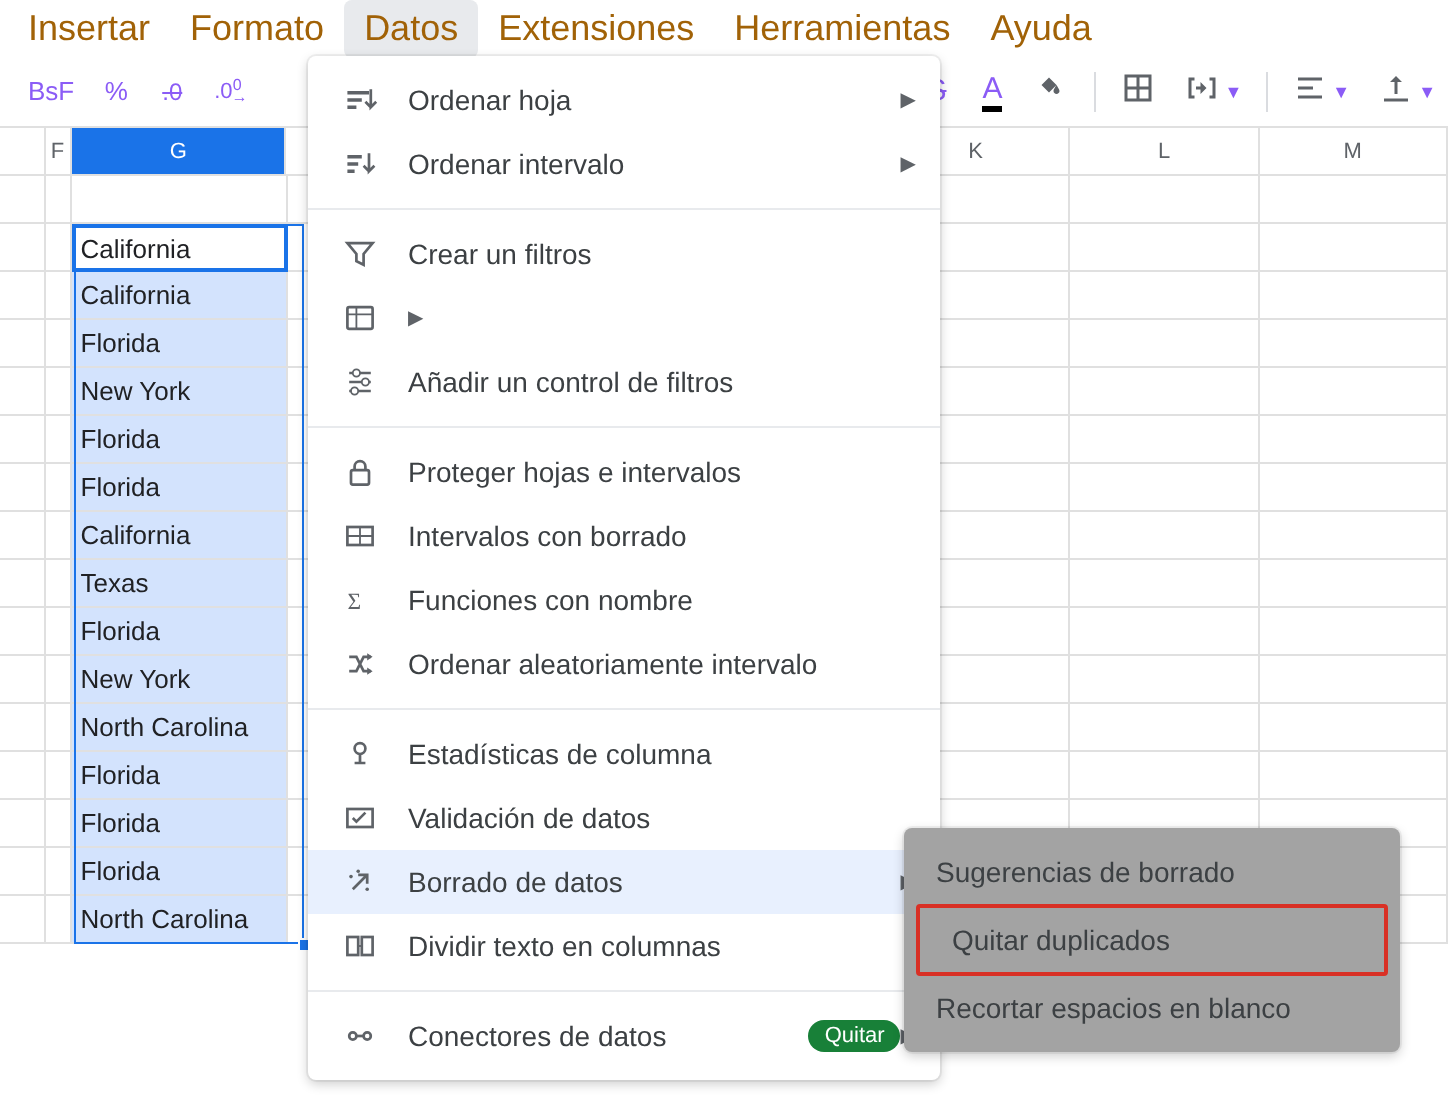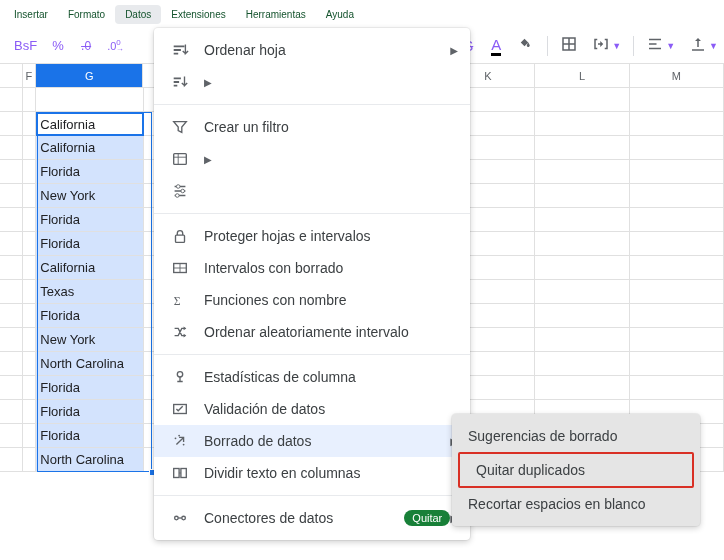--- a/index.html
+++ b/index.html
@@ -1,19 +1,19 @@
 <!DOCTYPE html>
 <html><head>
 <meta charset="utf-8">
 <style>
 * { box-sizing: border-box; margin: 0; padding: 0; }
 body { font-family: Arial, "Helvetica Neue", sans-serif; font-size: 13px; color: #3c4043; background: #fff; width: 724px; height: 560px; overflow: hidden; position: relative; }
 
 .menubar { display: flex; align-items: center; padding: 4px 0 4px 4px; height: 28px; }
-.menubar-item { padding: 4px 10px; cursor: pointer; border-radius: 4px; font-size: 10px; color: #14532d; }
+.menubar-item { padding: 4px 10px; cursor: pointer; border-radius: 4px; font-size: 18px; color: #a16207; }
 .menubar-item.active { background: #e8eaed; }
 
 .toolbar { display: flex; align-items: center; padding: 4px 0 4px 8px; height: 36px; gap: 2px; border-bottom: 1px solid #e0e0e0; }
 .toolbar-item { display: flex; align-items: center; justify-content: center; padding: 4px 6px; min-width: 26px; height: 26px; color: #8b5cf6; font-size: 13px; }
 .toolbar-sep { width: 1px; height: 20px; background: #dadce0; margin: 0 4px; }
 
 .sheet-area { position: relative; }
 
 .col-headers { display: flex; height: 24px; border-bottom: 1px solid #e0e0e0; background: #fff; }
 .rownum-spacer { width: 24px; border-right: 1px solid #e0e0e0; }
@@ -31,21 +31,21 @@
 
 .dropdown { position: absolute; top: 28px; left: 134px; width: 316px; background: #fff; border-radius: 4px; box-shadow: 0 2px 6px rgba(0,0,0,.2), 0 0 0 1px rgba(0,0,0,.05); padding: 6px 0; z-index: 10; margin-left: 20px; }
 .menu-row { display: flex; align-items: center; height: 32px; padding: 0 12px 0 16px; cursor: pointer; font-size: 14px; color: #3c4043; }
 .menu-row.active { background: #e8f0fe; }
 .menu-icon { width: 20px; height: 20px; margin-right: 14px; display: flex; align-items: center; justify-content: center; color: #5f6368; flex-shrink: 0; }
 .menu-label { flex: 1; }
 .menu-arrow { color: #5f6368; font-size: 10px; }
 .menu-badge { background: #188038; color: #fff; font-size: 11px; padding: 2px 8px; border-radius: 10px; font-weight: 500; }
 .menu-sep { height: 1px; background: #e8eaed; margin: 6px 0; }
 
-.submenu { position: absolute; top: 414px; left: 452px; width: 248px; background: #e5e5e5; border-radius: 4px; box-shadow: 0 2px 6px rgba(0,0,0,.2), 0 0 0 1px rgba(0,0,0,.05); padding: 6px 0; z-index: 11; }
+.submenu { position: absolute; top: 414px; left: 452px; width: 248px; background: #a3a3a3; border-radius: 4px; box-shadow: 0 2px 6px rgba(0,0,0,.2), 0 0 0 1px rgba(0,0,0,.05); padding: 6px 0; z-index: 11; }
 .submenu .menu-row { padding: 0 16px; }
 .highlight-box { border: 2px solid #d93025; margin: 0 6px; border-radius: 2px; }
 .highlight-box .menu-row { margin: 0 -6px; padding: 0 22px; }
 
 svg { width: 18px; height: 18px; }
 .toolbar svg { width: 18px; height: 18px; }
 </style>
 </head>
 <body>
 
@@ -280,49 +280,51 @@
       <span class="menu-label">Ordenar hoja</span>
       <span class="menu-arrow">▶</span>
     </div>
     <div class="menu-row">
       <span class="menu-icon">
         <svg viewBox="0 0 20 20">
           <path d="M3 6h8M3 10h6M3 14h4" stroke="#5f6368" stroke-width="2" fill="none"></path>
           <path d="M15 4v10l3-3m-3 3l-3-3" stroke="#5f6368" stroke-width="1.5" fill="none"></path>
         </svg>
       </span>
+      <span class="menu-label">Ordenar intervalo</span>
       <span class="menu-arrow">▶</span>
     </div>
     <div class="menu-sep"></div>
     <div class="menu-row">
       <span class="menu-icon">
         <svg viewBox="0 0 20 20">
           <path d="M3 4h14l-5 6v6l-4-2v-4z" fill="none" stroke="#5f6368" stroke-width="1.5"></path>
         </svg>
       </span>
-      <span class="menu-label">Crear un filtro</span>
+      <span class="menu-label">Crear un filtros</span>
     </div>
     <div class="menu-row">
       <span class="menu-icon">
         <svg viewBox="0 0 20 20">
           <rect x="3" y="4" width="14" height="12" rx="1" fill="none" stroke="#5f6368" stroke-width="1.5"></rect>
           <path d="M3 8h14M8 4v12" stroke="#5f6368"></path>
         </svg>
       </span>
       <span class="menu-arrow">▶</span>
     </div>
     <div class="menu-row">
       <span class="menu-icon">
         <svg viewBox="0 0 20 20">
           <path d="M4 5h12M4 10h12M4 15h12" stroke="#5f6368" stroke-width="1.5"></path>
           <circle cx="8" cy="5" r="2" fill="#fff" stroke="#5f6368"></circle>
           <circle cx="13" cy="10" r="2" fill="#fff" stroke="#5f6368"></circle>
           <circle cx="7" cy="15" r="2" fill="#fff" stroke="#5f6368"></circle>
         </svg>
       </span>
+      <span class="menu-label">Añadir un control de filtros</span>
     </div>
     <div class="menu-sep"></div>
     <div class="menu-row">
       <span class="menu-icon">
         <svg viewBox="0 0 20 20">
           <rect x="5" y="9" width="10" height="8" rx="1" fill="none" stroke="#5f6368" stroke-width="1.5"></rect>
           <path d="M7 9V7a3 3 0 016 0v2" fill="none" stroke="#5f6368" stroke-width="1.5"></path>
         </svg>
       </span>
       <span class="menu-label">Proteger hojas e intervalos</span>

